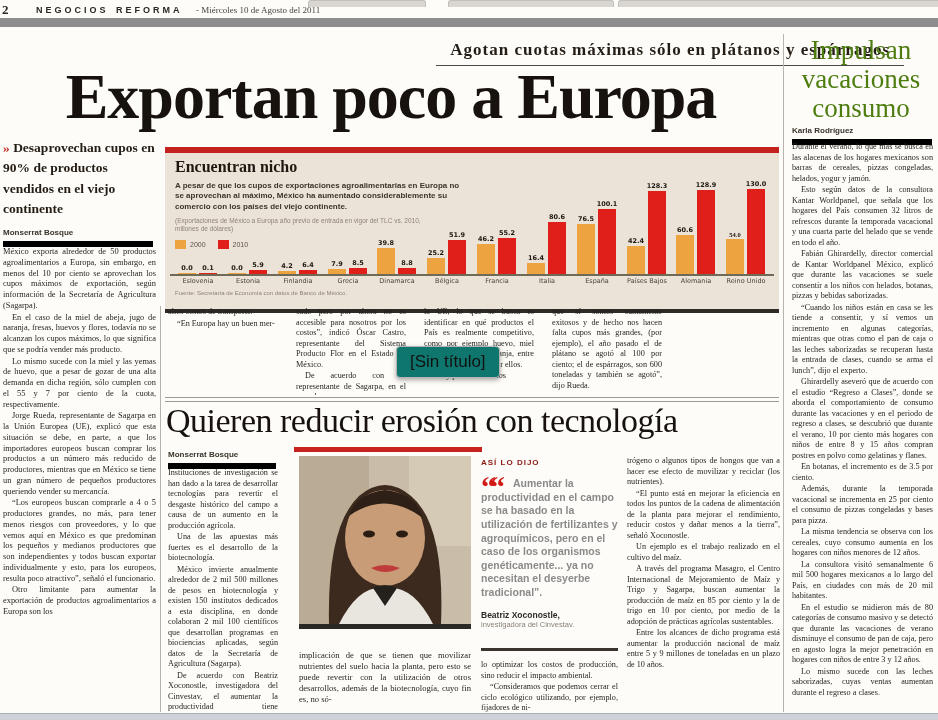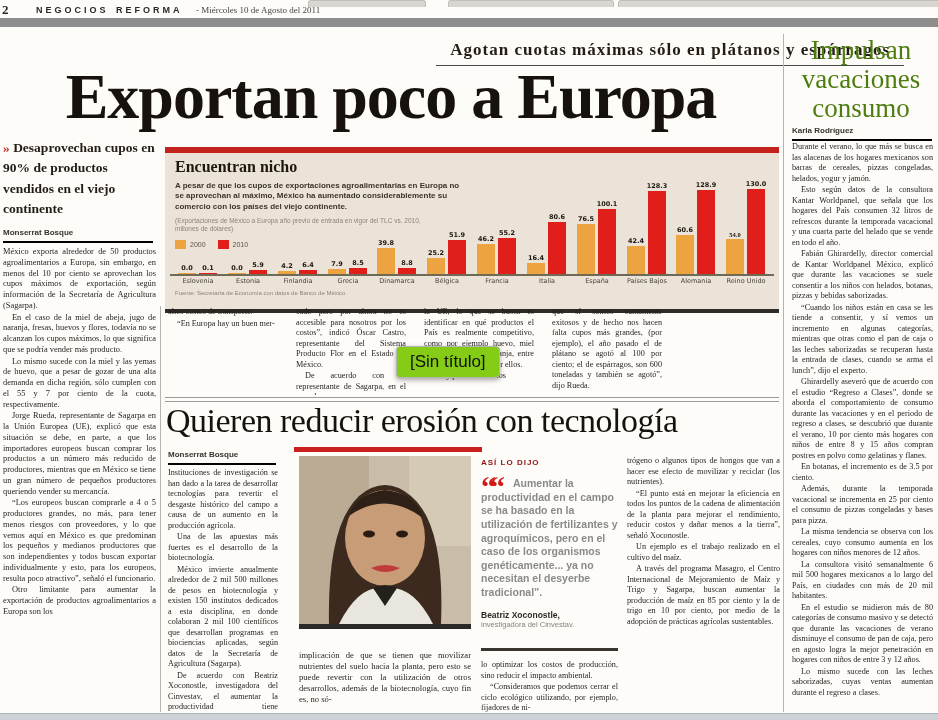--- a/index.html
+++ b/index.html
@@ -21,21 +21,21 @@
   #headline{position:absolute;left:0;top:60px;width:782px;text-align:center;
             font:700 64px "Liberation Serif",serif;color:#17120d;letter-spacing:-1px;}
   
   .vrule{position:absolute;width:1px;background:#b7b3ad;}
   #divider2{position:absolute;left:165px;top:397px;width:614px;height:3px;border-top:1px solid #9b9b9b;border-bottom:1px solid #9b9b9b;}
   
   .coltext{position:absolute;overflow:hidden;text-align:justify;font:400 8.2px "Liberation Serif",serif;
            line-height:1.28;color:#221f1c;hyphens:auto;}
   .coltext p{margin:0 0 1px;text-indent:9px;}
   .coltext p.first{text-indent:0;}
-  .byline{font:700 8px "Liberation Sans",sans-serif;color:#3a332c;border-bottom:2px solid #000000;padding-bottom:4px;}
+  .byline{font:700 8px "Liberation Sans",sans-serif;color:#3a332c;border-bottom:6px solid #000000;padding-bottom:4px;}
   
   #lead{position:absolute;left:3px;top:138px;width:152px;font:700 13.5px "Liberation Serif",serif;line-height:1.5;color:#241d15;}
   #lead .arrow{color:#c1201c;font-weight:700;}
   #byline-left{position:absolute;left:3px;top:228px;width:150px;}
   
   #chart{position:absolute;left:165px;top:147px;width:614px;height:156px;background:#ece3d8;
          border-top:6px solid #c3221e;border-bottom:4px solid #2e2a26;box-sizing:content-box;}
   #chart-title{position:absolute;left:10px;top:5px;font:700 16px "Liberation Serif",serif;color:#1d1710;}
   #chart-sub{position:absolute;left:10px;top:28px;width:286px;font:700 8px "Liberation Sans",sans-serif;line-height:1.3;color:#3b342c;}
   #chart-note{position:absolute;left:10px;top:64px;width:250px;font:400 6.5px "Liberation Sans",sans-serif;line-height:1.3;color:#8d8478;}
@@ -60,21 +60,21 @@
   #quote-marks{position:absolute;left:0;top:14px;font:700 30px "Liberation Serif",serif;color:#d21b17;letter-spacing:-6px;}
   #quote-text{margin:10px 0 0 0;font:700 10.5px "Liberation Sans",sans-serif;line-height:1.3;color:#8a8a8a;}
   #quote-text .lead-in{padding-left:32px;}
   #quote-author{margin-top:10px;font:700 8.5px "Liberation Sans",sans-serif;color:#2e2a26;}
   #quote-role{font:400 7.5px "Liberation Sans",sans-serif;color:#8a8279;}
   
   #r-headline{position:absolute;left:786px;top:36px;width:150px;text-align:center;
               font:400 27px "Liberation Serif",serif;line-height:1.07;color:#4d7c0f;}
   #byline-right{position:absolute;left:792px;top:126px;width:140px;}
   
-  #tooltip{position:absolute;left:396px;top:346px;background:#84cc16;border:1px solid #b5b5b5;border-radius:4px;
+  #tooltip{position:absolute;left:396px;top:346px;background:#0f766e;border:1px solid #b5b5b5;border-radius:4px;
            box-shadow:0 2px 5px rgba(0,0,0,.35);padding:5px 13px;font:400 17px "Liberation Sans",sans-serif;color:#111;z-index:50;}
   
   #bottom-strip{position:absolute;left:0;top:713px;width:938px;height:7px;background:#ccd2d8;border-top:1px solid #aab1b8;}
 </style>
 </head>
 <body>
 
 <div id="stage">
 
   <div class="chrome-frag" style="left:308px;width:116px;"></div>
@@ -251,20 +251,21 @@
   <div class="coltext" style="left:481px;top:660px;width:137px;height:53px;">
       <p class="first">lo optimizar los costos de producción, sino reducir el impacto ambiental.</p>
       <p>“Consideramos que podemos cerrar el ciclo ecológico utilizando, por ejemplo, fijadores de ni-</p>
     </div>
 
   <div class="coltext" style="left:627px;top:456px;width:153px;height:257px;">
       <p class="first">trógeno o algunos tipos de hongos que van a hacer ese efecto de movilizar y reciclar (los nutrientes).</p>
       <p>“El punto está en mejorar la eficiencia en todos los puntos de la cadena de alimentación de la planta para mejorar el rendimiento, reducir costos y dañar menos a la tierra”, señaló Xoconostle.</p>
       <p>Un ejemplo es el trabajo realizado en el cultivo del maíz.</p>
       <p>A través del programa Masagro, el Centro Internacional de Mejoramiento de Maíz y Trigo y Sagarpa, buscan aumentar la producción de maíz en 85 por ciento y la de trigo en 10 por ciento, por medio de la adopción de prácticas agrícolas sustentables.</p>
+      <p>Entre los alcances de dicho programa está aumentar la producción nacional de maíz entre 5 y 9 millones de toneladas en un plazo de 10 años.</p>
     </div>
 
   <div id="r-headline">Impulsan vacaciones consumo</div>
   <div id="byline-right" class="byline">Karla Rodríguez</div>
   <div class="coltext" style="left:792px;top:142px;width:141px;height:571px;">
       <p class="first">Durante el verano, lo que más se busca en las alacenas de los hogares mexicanos son barras de cereales, pizzas congeladas, helados, yogur y jamón.</p>
       <p>Esto según datos de la consultora Kantar Worldpanel, que señala que los hogares del País consumen 32 litros de refrescos durante la temporada vacacional y una cuarta parte del helado que se vende en todo el año.</p>
       <p>Fabián Ghirardelly, director comercial de Kantar Worldpanel México, explicó que durante las vacaciones se suele consentir a los niños con helados, botanas, pizzas y bebidas saborizadas.</p>
       <p>“Cuando los niños están en casa se les tiende a consentir, y sí vemos un incremento en algunas categorías, mientras que otras como el pan de caja o las leches saborizadas se recuperan hasta la entrada de clases, cuando se arma el lunch”, dijo el experto.</p>
       <p>Ghirardelly aseveró que de acuerdo con el estudio “Regreso a Clases”, donde se aborda el comportamiento de consumo durante las vacaciones y en el periodo de regreso a clases, se descubrió que durante el verano, 10 por ciento más hogares con niños de entre 8 y 15 años compran postres en polvo como gelatinas y flanes.</p>

